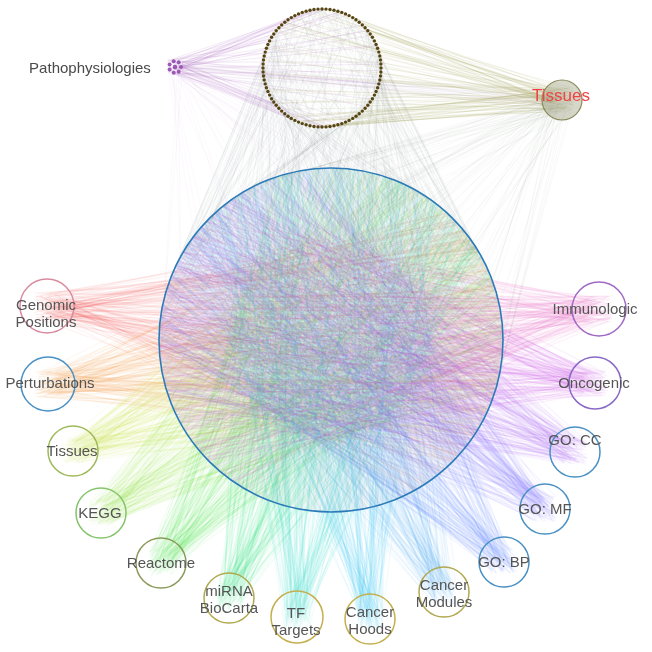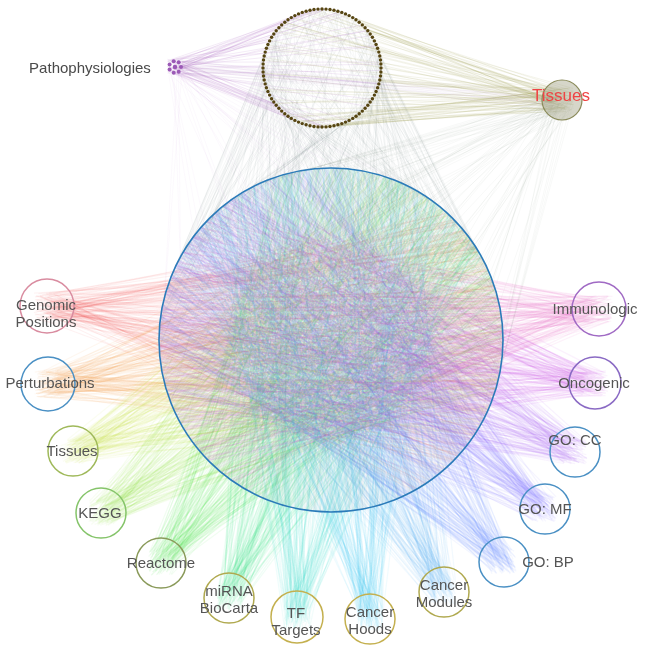--- a/index.html
+++ b/index.html
@@ -2590,18 +2590,18 @@
   <div class="node-label" style="left: 100px; top: 513px;">KEGG</div>
   <div class="node-label" style="left: 161px; top: 563px;">Reactome</div>
   <div class="node-label" style="left: 229px; top: 600px;">miRNA
 BioCarta</div>
   <div class="node-label" style="left: 296px; top: 622px;">TF
 Targets</div>
   <div class="node-label" style="left: 370px; top: 621px;">Cancer
 Hoods</div>
   <div class="node-label" style="left: 444px; top: 594px;">Cancer
 Modules</div>
-  <div class="node-label" style="left: 504px; top: 562px; margin-left: 44px;">GO: BP</div>
+  <div class="node-label" style="left: 504px; top: 562px;">GO: BP</div>
   <div class="node-label" style="left: 545px; top: 509px;">GO: MF</div>
   <div class="node-label" style="left: 575px; top: 440px;">GO: CC</div>
   <div class="node-label" style="left: 594px; top: 383px;">Oncogenic</div>
   <div class="node-label" style="left: 595px; top: 309px; text-align: center;">Immunologic</div>
 </div>
 
 </body></html>

